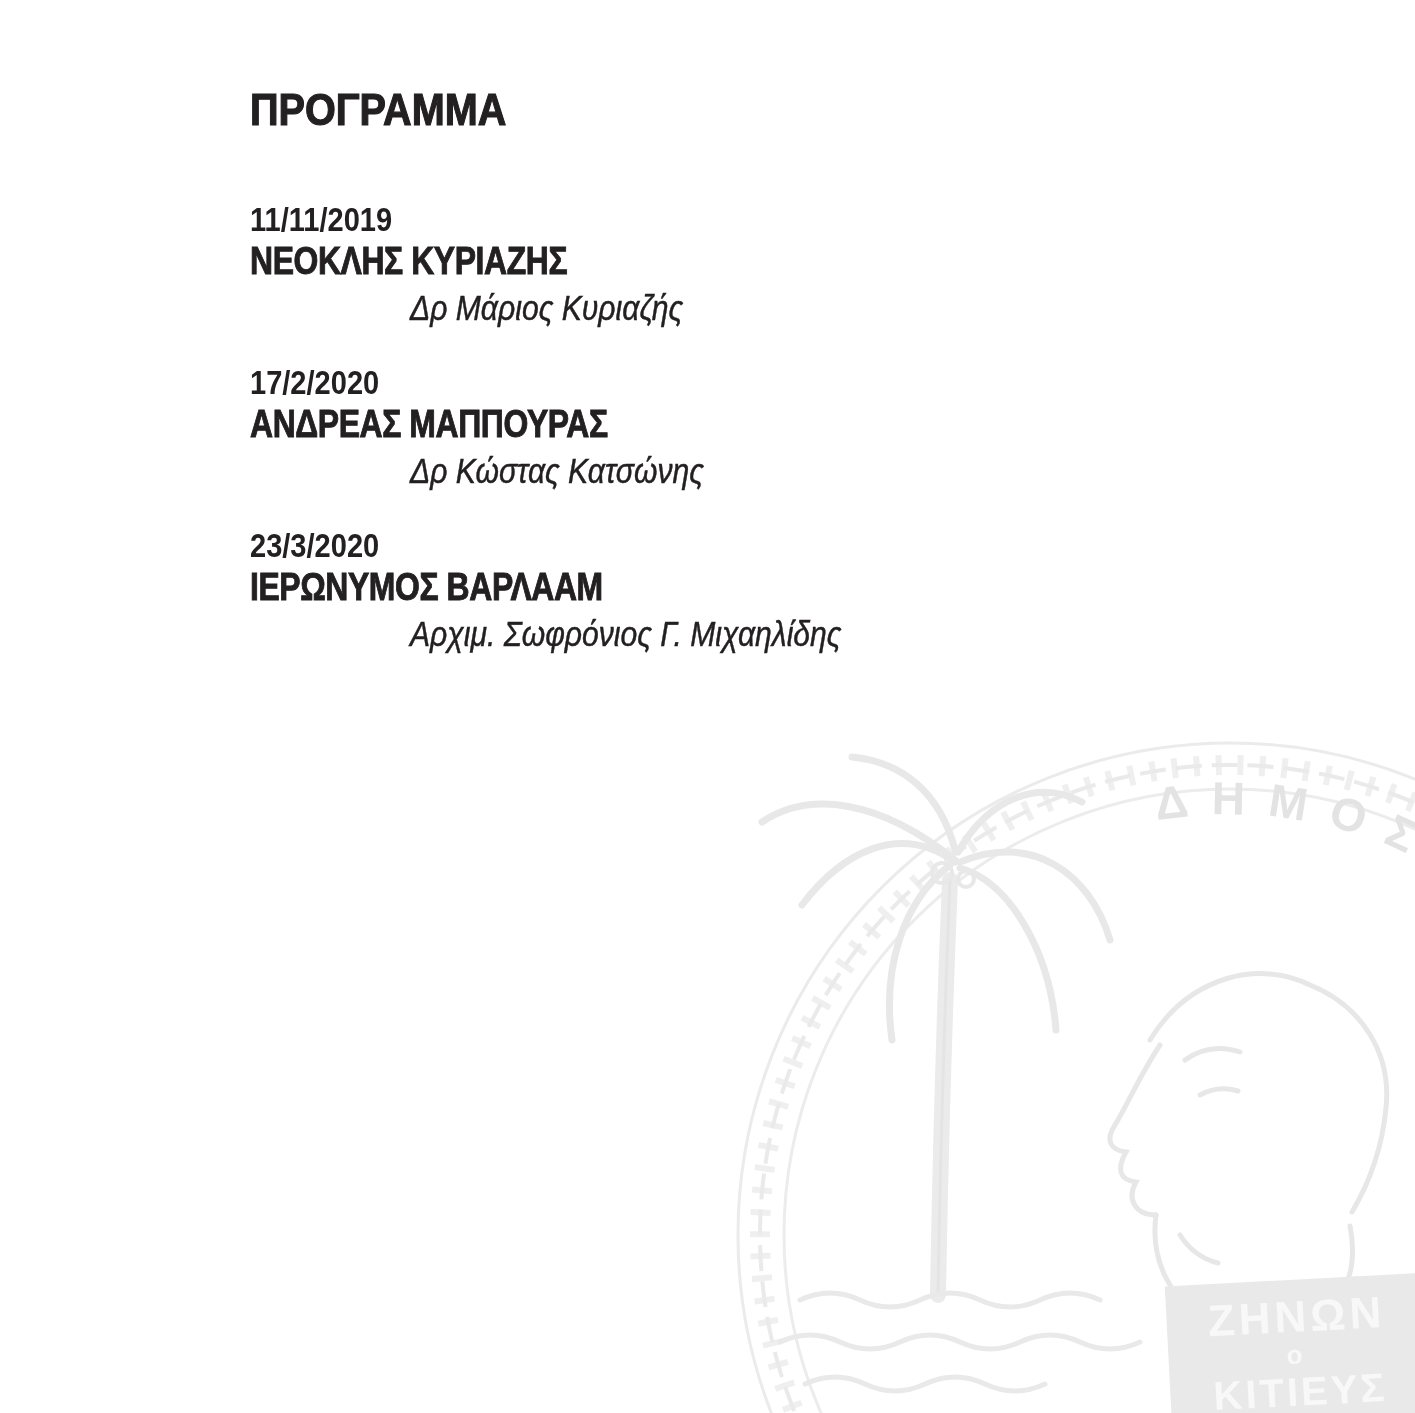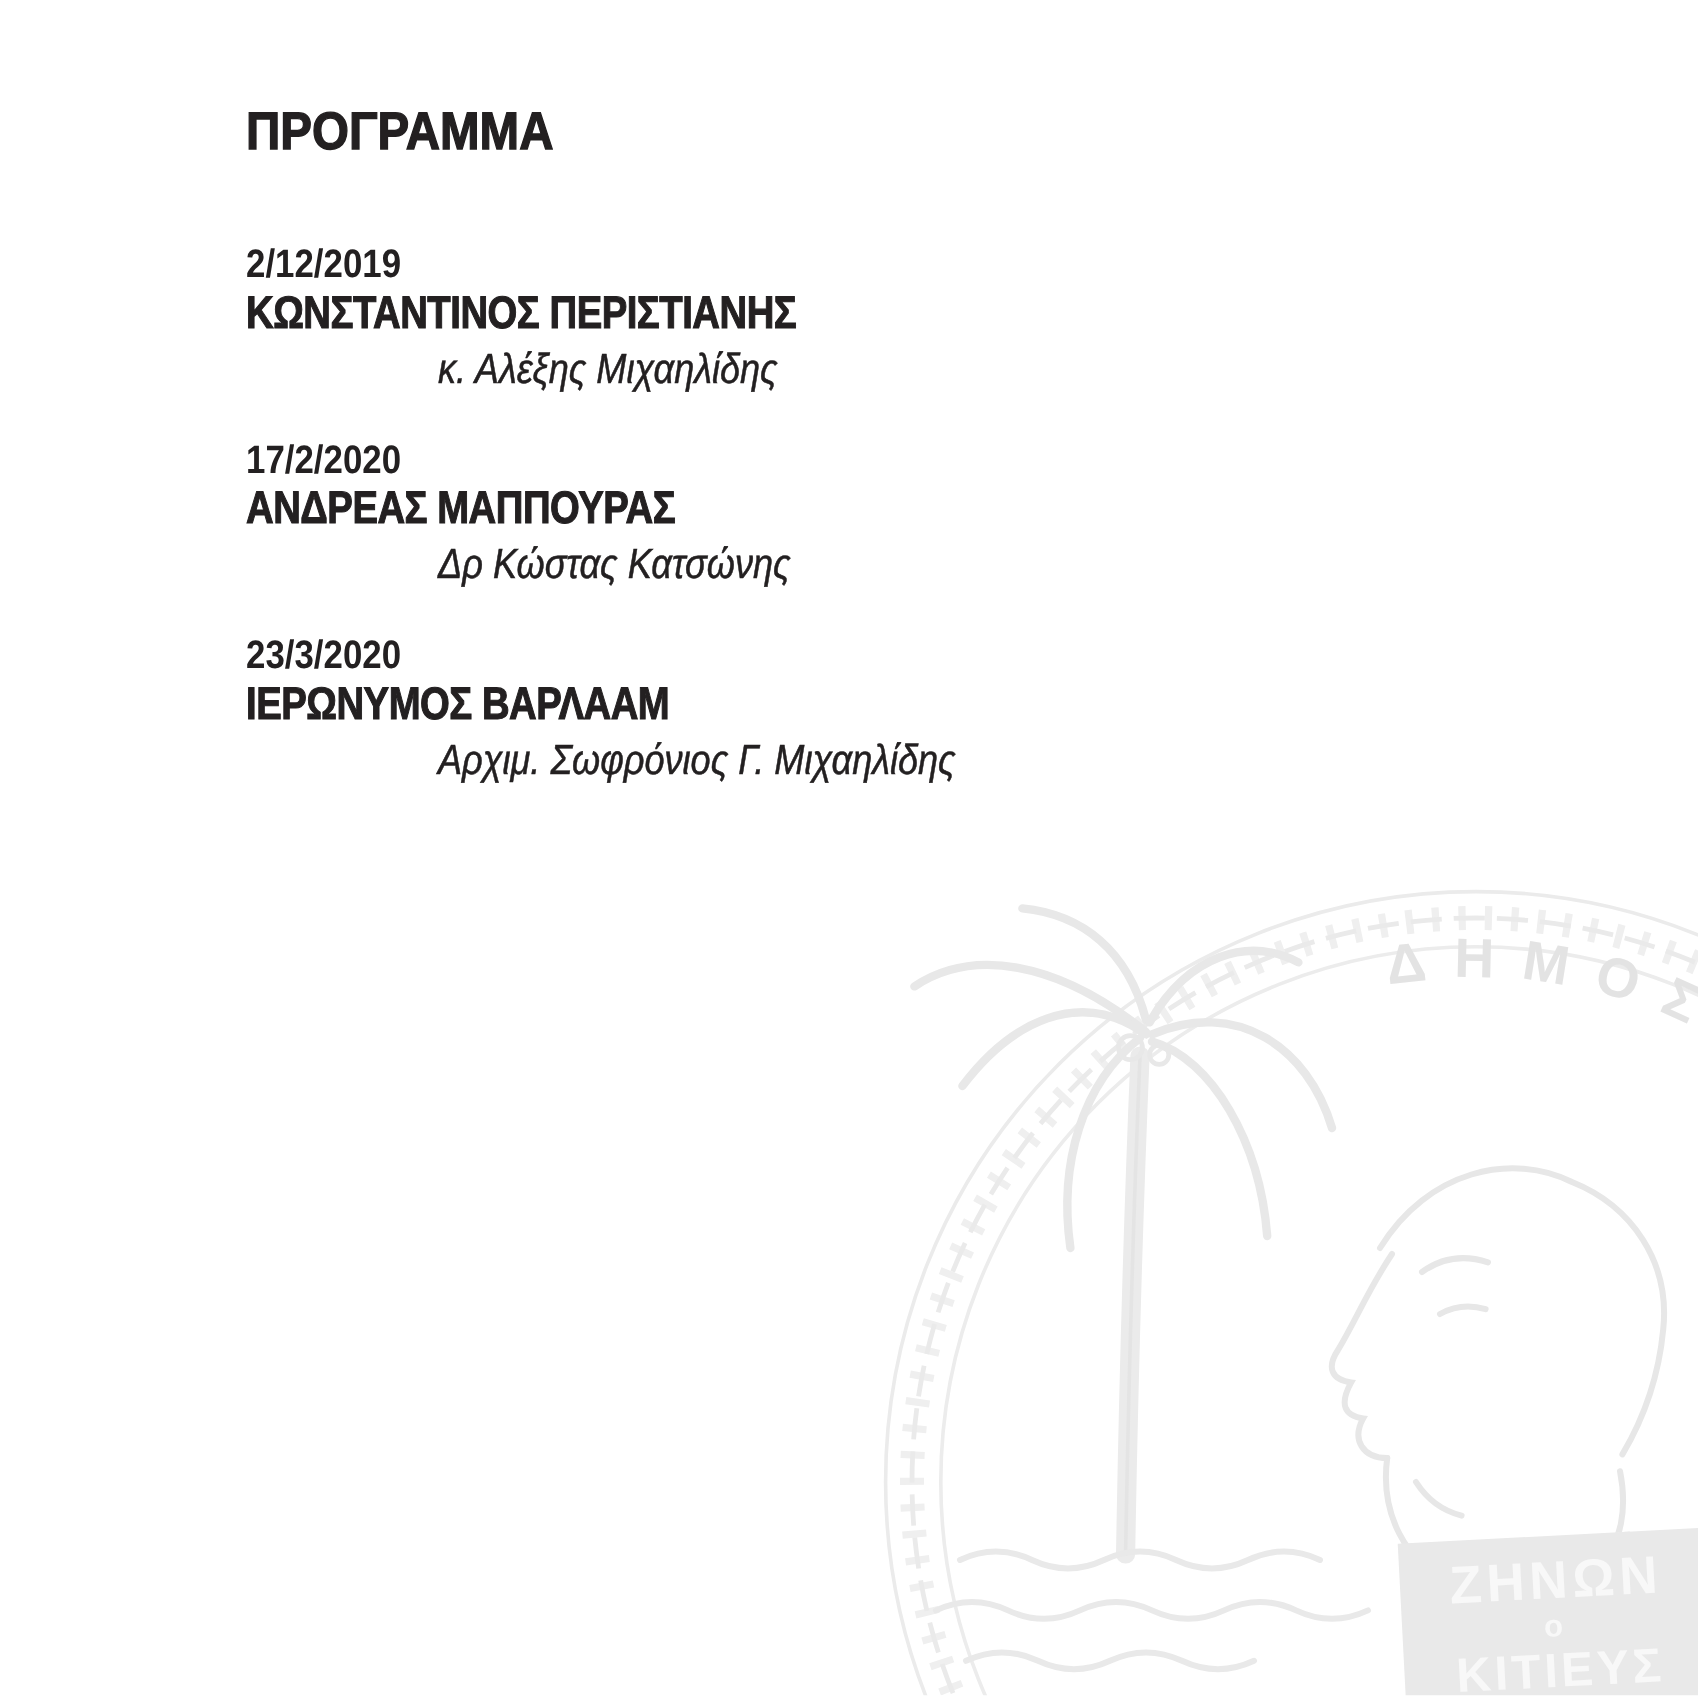--- a/index.html
+++ b/index.html
@@ -9,20 +9,21 @@
     background: #ffffff;
     overflow: hidden;
     position: relative;
     font-family: "Liberation Sans", sans-serif;
     color: #232021;
   }
   .page {
     position: relative;
     z-index: 2;
     padding: 88px 0 0 205px;
+    margin-left: 45px;
   }
   .page-title {
     margin: 0 0 70px 0;
     font-size: 44px;
     line-height: 44px;
     font-weight: bold;
     letter-spacing: 0px;
     -webkit-text-stroke: 1.1px currentColor;
     transform: scaleX(0.9);
     transform-origin: 0 50%;
@@ -81,23 +82,23 @@
   }
 </style>
 </head>
 <body>
 
 <main class="page">
   <h1 class="page-title">ΠΡΟΓΡΑΜΜΑ</h1>
 
   <section>
     <div class="entry">
-      <div class="entry-date">2/12/2019</div>
-      <div class="entry-name">ΚΩΝΣΤΑΝΤΙΝΟΣ ΠΕΡΙΣΤΙΑΝΗΣ</div>
-      <div class="entry-speaker">κ. Αλέξης Μιχαηλίδης</div>
+      <div class="entry-date">11/11/2019</div>
+      <div class="entry-name">ΝΕΟΚΛΗΣ ΚΥΡΙΑΖΗΣ</div>
+      <div class="entry-speaker">Δρ Μάριος Κυριαζής</div>
     </div>
     <div class="entry">
       <div class="entry-date">17/2/2020</div>
       <div class="entry-name">ΑΝΔΡΕΑΣ ΜΑΠΠΟΥΡΑΣ</div>
       <div class="entry-speaker">Δρ Κώστας Κατσώνης</div>
     </div>
     <div class="entry">
       <div class="entry-date">23/3/2020</div>
       <div class="entry-name">ΙΕΡΩΝΥΜΟΣ ΒΑΡΛΑΑΜ</div>
       <div class="entry-speaker">Αρχιμ. Σωφρόνιος Γ. Μιχαηλίδης</div>

